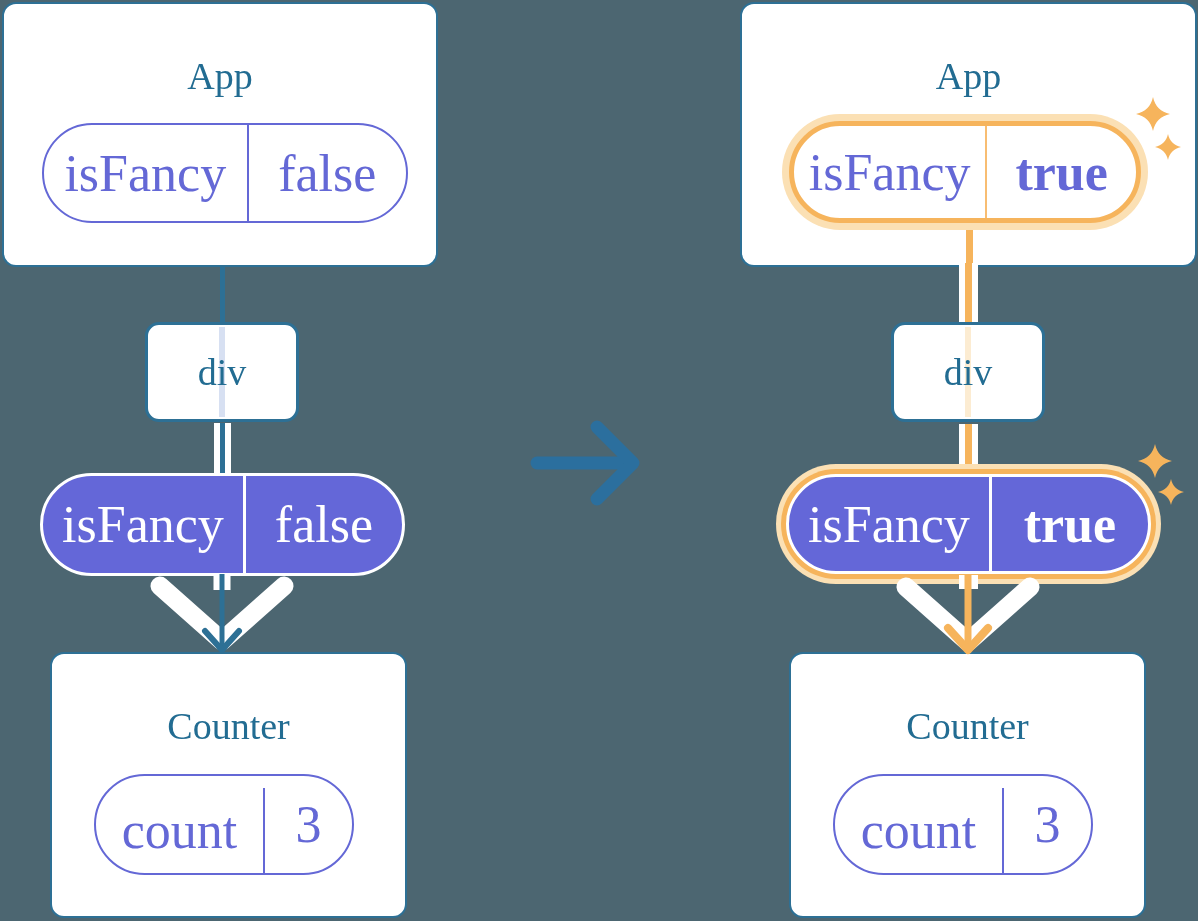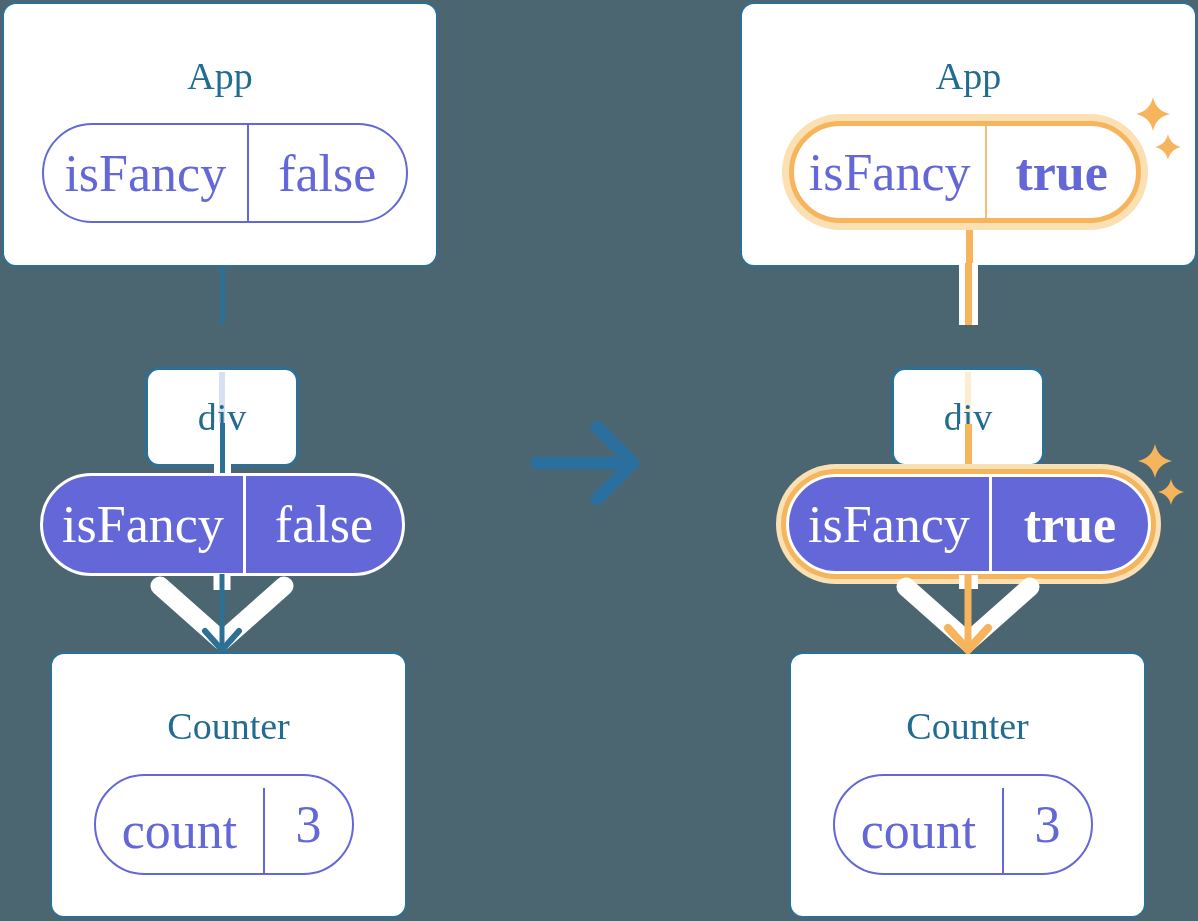--- a/index.html
+++ b/index.html
@@ -23,21 +23,21 @@
     position:absolute;background:#fff;border:2.5px solid var(--teal);
     border-radius:14px;box-sizing:border-box;
   }
   .card-title{
     position:absolute;top:50px;left:0;right:0;text-align:center;
     font-size:38px;font-weight:500;color:var(--tealText);
   }
   .divbox{
     position:absolute;background:#fff;border:3px solid var(--teal);
     border-radius:14px;box-sizing:border-box;
-    display:flex;align-items:center;justify-content:center;margin-top:45px;
+    display:flex;align-items:center;justify-content:center;
   }
   .divbox .label{font-size:38px;font-weight:500;color:var(--tealText);position:relative;}
   .thru{position:absolute;left:50%;transform:translateX(-50%);top:2px;bottom:2px;width:6px;}
   .thru.blue{background:var(--faintBlue);}
   .thru.orange{background:var(--faintOrange);}
   .pill{
     position:absolute;display:flex;border-radius:64px;box-sizing:border-box;
     font-size:52px;align-items:stretch;overflow:hidden;
   }
   .pill .cell{display:flex;align-items:center;justify-content:center;box-sizing:border-box;}

